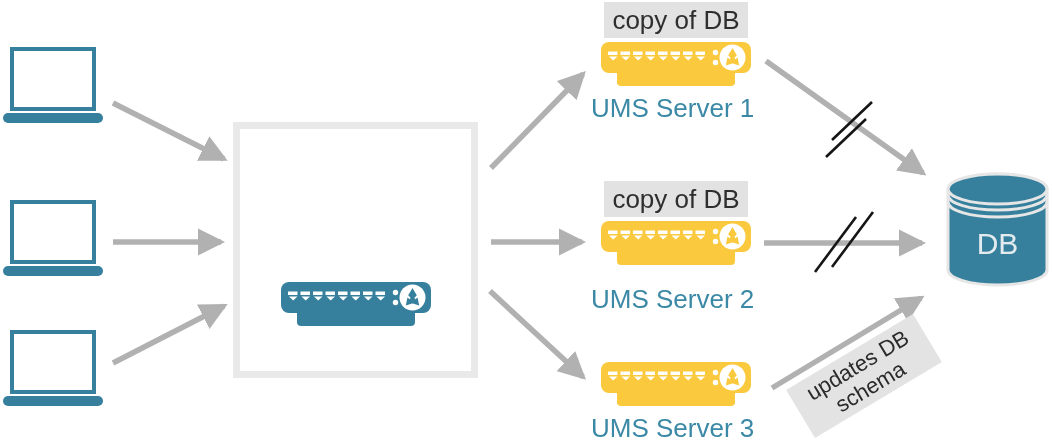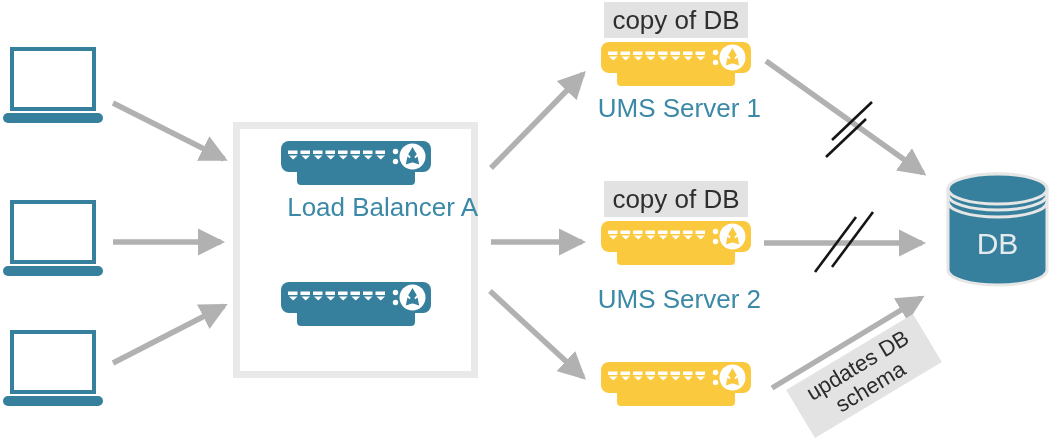--- a/index.html
+++ b/index.html
@@ -2,21 +2,21 @@
 <html><head>
 <meta charset="utf-8">
 <style>
   html,body{margin:0;padding:0;background:#fff;}
   .canvas{
     position:relative;width:1052px;height:442px;overflow:hidden;background:#fff;
     font-family:"Liberation Sans", sans-serif;
   }
   .layer{position:absolute;left:0;top:0;width:1052px;height:442px;}
   .node-label{
-    color:#3b89a6;font-size:26px;line-height:28px;text-align:right;white-space:nowrap;
+    color:#3b89a6;font-size:26px;line-height:28px;text-align:left;white-space:nowrap;
   }
   .laptop{position:absolute;width:100px;height:78px;color:#36809e;}
   .lb-box{
     position:absolute;left:233px;top:122px;width:245px;height:256px;
     border:7px solid #e9e9e9;background:#fff;box-sizing:border-box;
   }
   .lb-group{position:absolute;width:245px;text-align:center;}
   .lb-group .srv{display:block;margin:0 auto 8px auto;}
   .srv{width:150px;height:44px;display:block;}
   .teal{color:#36809e;}
@@ -105,26 +105,20 @@
       <use href="#sym-laptop"></use>
     </svg>
   <svg class="laptop" style="left:3px;top:200px" viewBox="0 0 100 78">
       <use href="#sym-laptop"></use>
     </svg>
   <svg class="laptop" style="left:3px;top:330px" viewBox="0 0 100 78">
       <use href="#sym-laptop"></use>
     </svg>
 
   <div class="lb-box"></div>
-  <div class="lb-group" style="left:233px;top:141px">
-    <svg class="srv teal" viewBox="0 0 150 44">
-        <use href="#sym-server"></use>
-      </svg>
-    <div class="node-label">Load Balancer A</div>
-  </div>
   <div class="lb-group" style="left:233px;top:282px">
     <svg class="srv teal" viewBox="0 0 150 44">
         <use href="#sym-server"></use>
       </svg>
   </div>
 
   <div class="ums-group" style="left:591px;top:2px">
     <span class="badge">copy of DB</span>
     <svg class="srv yellow" viewBox="0 0 150 44">
         <use href="#sym-server"></use>
@@ -135,20 +129,21 @@
     <span class="badge">copy of DB</span>
     <svg class="srv yellow" viewBox="0 0 150 44">
         <use href="#sym-server"></use>
       </svg>
     <div class="node-label" style="margin-top:20px">UMS Server 2</div>
   </div>
   <div class="ums-group" style="left:591px;top:362px">
     <svg class="srv yellow" viewBox="0 0 150 44">
         <use href="#sym-server"></use>
       </svg>
+    <div class="node-label" style="margin-top:8px">UMS Server 3</div>
   </div>
 
   <div class="schema-badge">updates DB schema</div>
 
   <svg class="db-node" viewBox="0 0 105 118">
     <path d="M3,17 A49.5,15 0 0 1 102,17 L102,98 A49.5,15 0 0 1 3,98 Z" fill="#36809e" stroke="#e6e6e6" stroke-width="3" stroke-linejoin="round"></path>
     <ellipse cx="52.5" cy="17" rx="49.5" ry="15" fill="#36809e" stroke="#e6e6e6" stroke-width="3"></ellipse>
     <path d="M3,23 A49.5,15 0 0 0 102,23" fill="none" stroke="#e6e6e6" stroke-width="3"></path>
     <path d="M3,30 A49.5,15 0 0 0 102,30" fill="none" stroke="#e6e6e6" stroke-width="3"></path>
     <text x="52.5" y="82" text-anchor="middle" font-size="30" fill="#e4ebee" font-family="Liberation Sans, sans-serif">DB</text>

